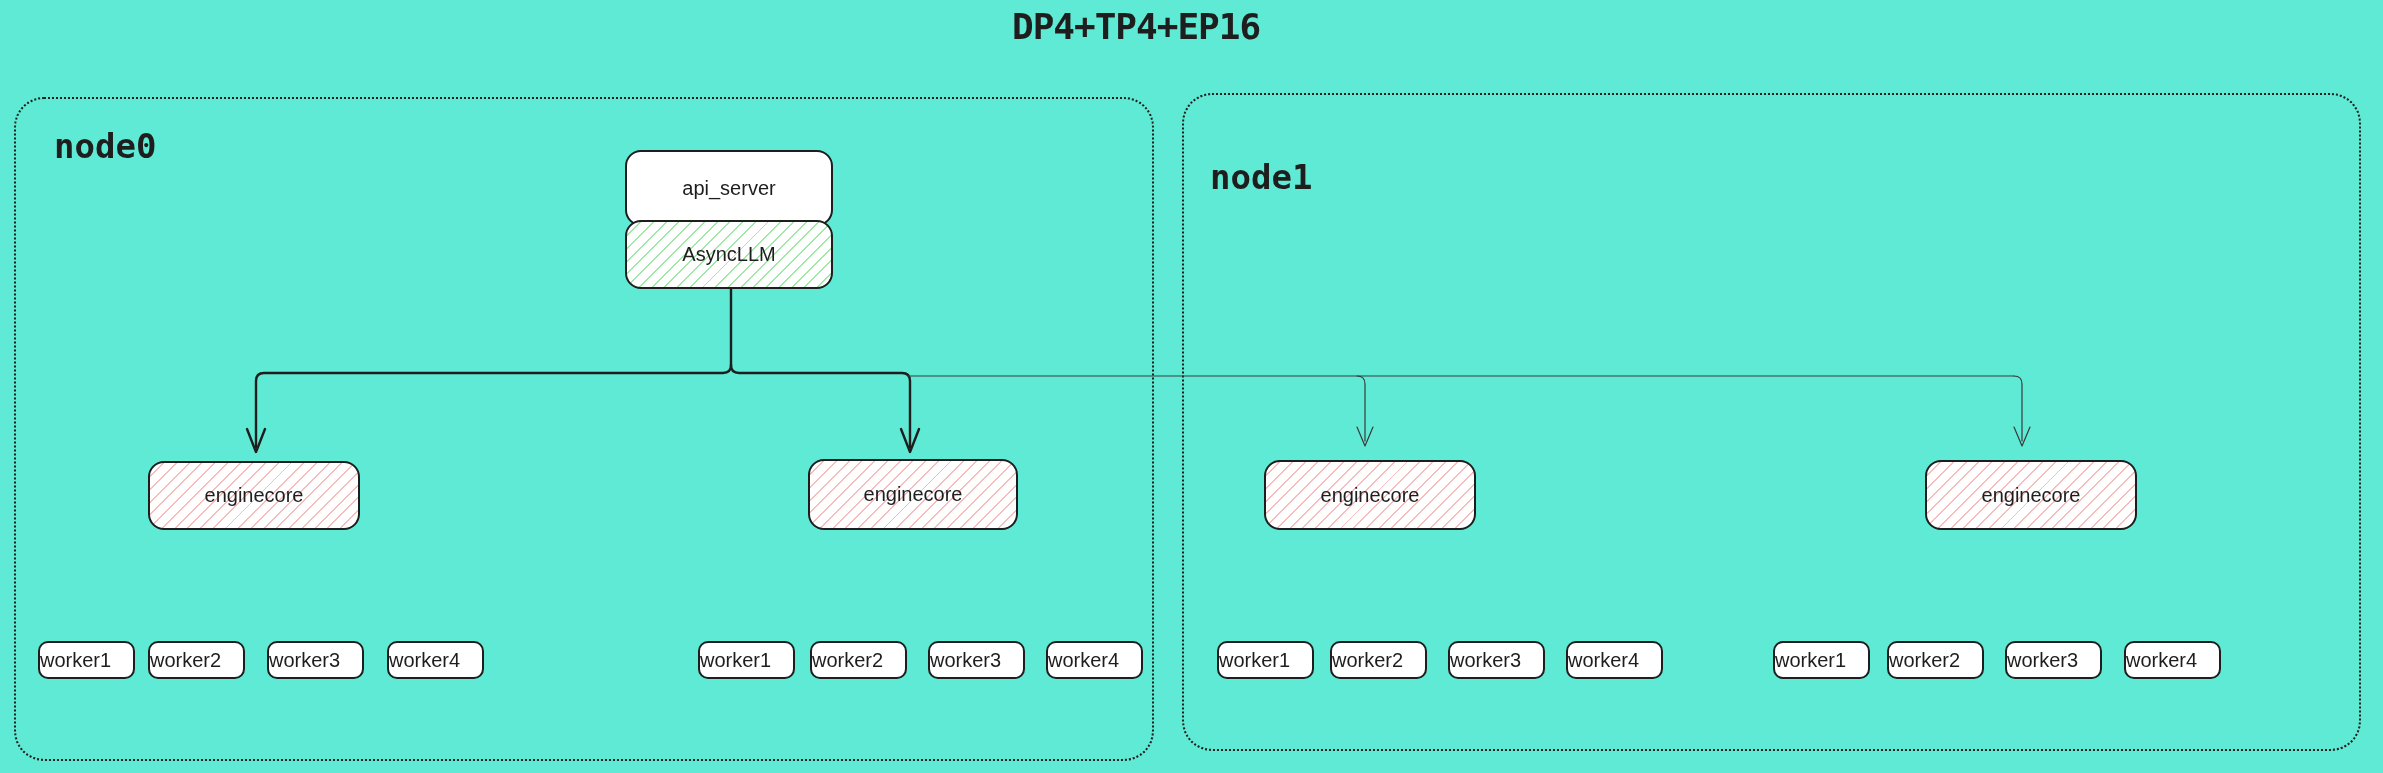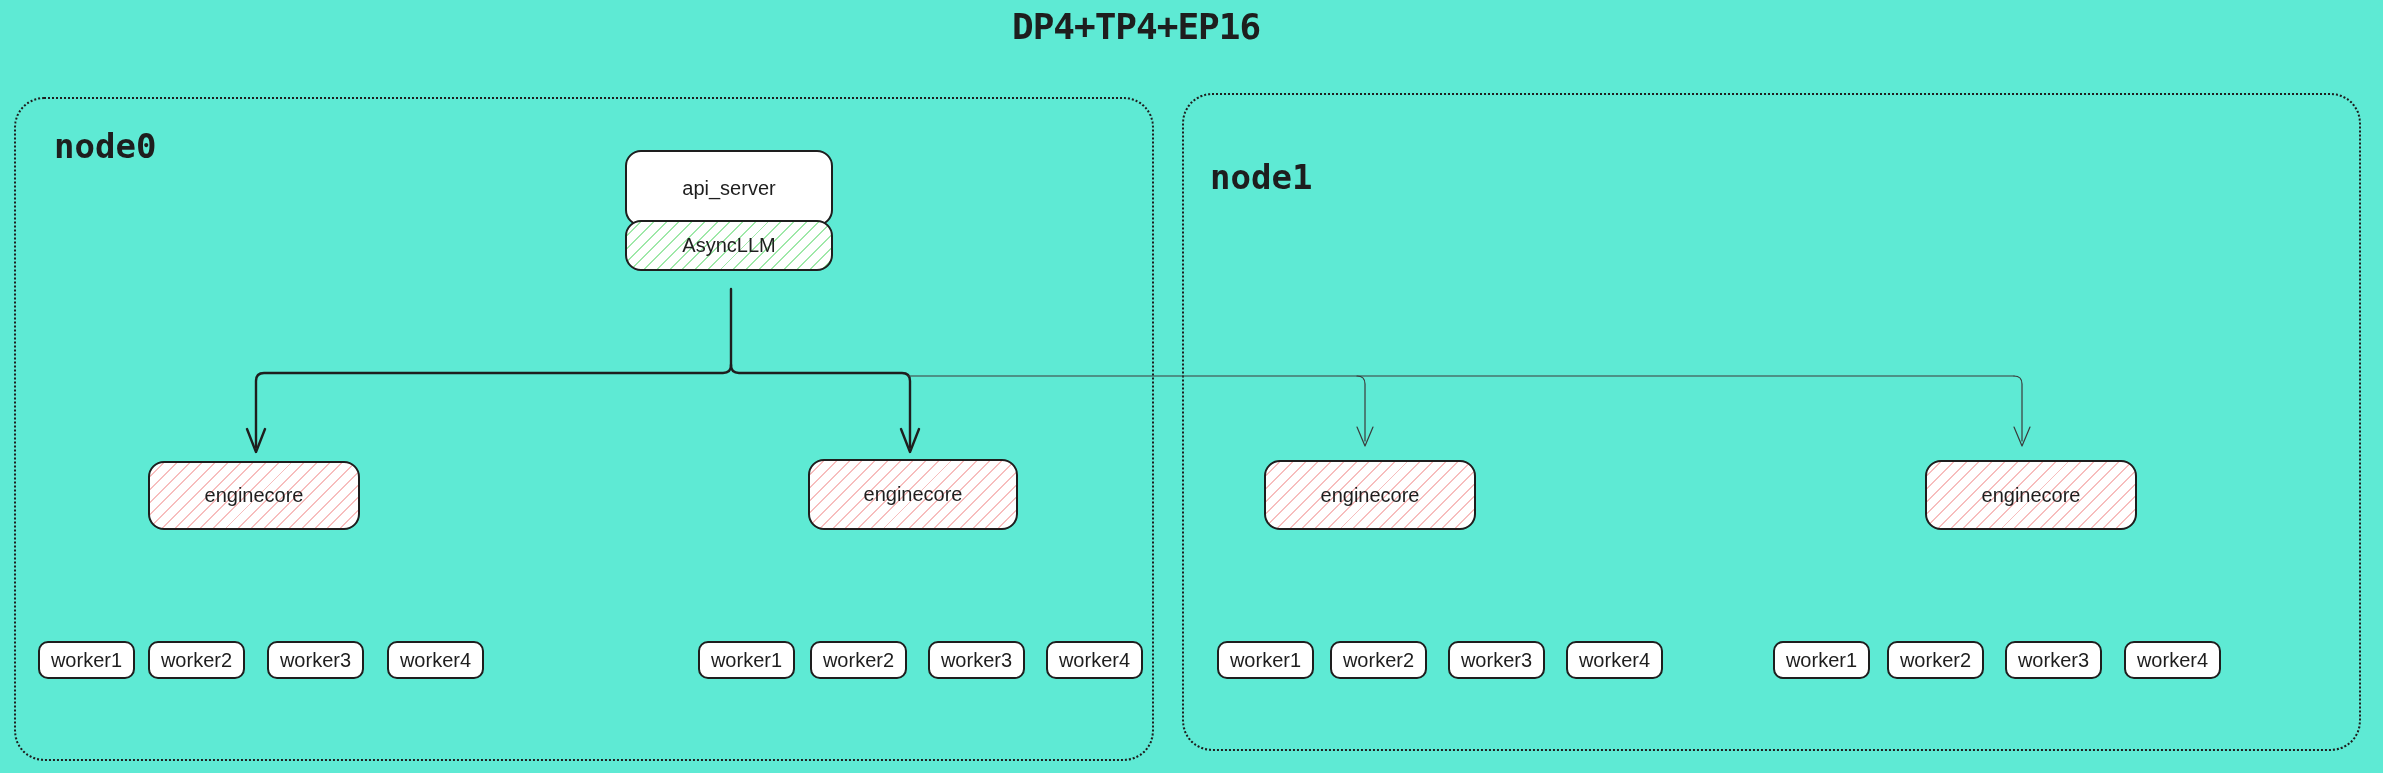--- a/index.html
+++ b/index.html
@@ -65,39 +65,39 @@
     background-image: repeating-linear-gradient(135deg,
       #9ee8a8 0px, #9ee8a8 1.4px, transparent 1.4px, transparent 9px);
   }
   .hatch-red {
     background-color: #ffffff;
     background-image: repeating-linear-gradient(135deg,
       #f7bdbd 0px, #f7bdbd 1.4px, transparent 1.4px, transparent 9px);
   }
 
   #api-server-box { left: 625px; top: 150px; width: 208px; height: 76px; }
-  #asyncllm-box   { left: 625px; top: 220px; width: 208px; height: 51px; }
+  #asyncllm-box   { left: 625px; top: 220px; width: 208px; height: 69px; }
 
   #enginecore-1 { left: 148px;  top: 461px; width: 212px; height: 69px; }
   #enginecore-2 { left: 808px;  top: 459px; width: 210px; height: 71px; }
   #enginecore-3 { left: 1264px; top: 460px; width: 212px; height: 70px; }
   #enginecore-4 { left: 1925px; top: 460px; width: 212px; height: 70px; }
 
   .worker {
     position: absolute;
     top: 641px;
     width: 97px;
     height: 38px;
     box-sizing: border-box;
     border: 2px solid #1e1e1e;
     border-radius: 10px;
     background: #ffffff;
     display: flex;
     align-items: center;
-    justify-content: center;
+    justify-content: flex-start;
     font-size: 20px;
     color: #1e1e1e;
     white-space: nowrap;
   }
   
   #w-g0-0 { left: 38px; }  #w-g0-1 { left: 148px; } #w-g0-2 { left: 267px; } #w-g0-3 { left: 387px; }
   
   #w-g1-0 { left: 698px; } #w-g1-1 { left: 810px; } #w-g1-2 { left: 928px; } #w-g1-3 { left: 1046px; }
   
   #w-g2-0 { left: 1217px; } #w-g2-1 { left: 1330px; } #w-g2-2 { left: 1448px; } #w-g2-3 { left: 1566px; }

